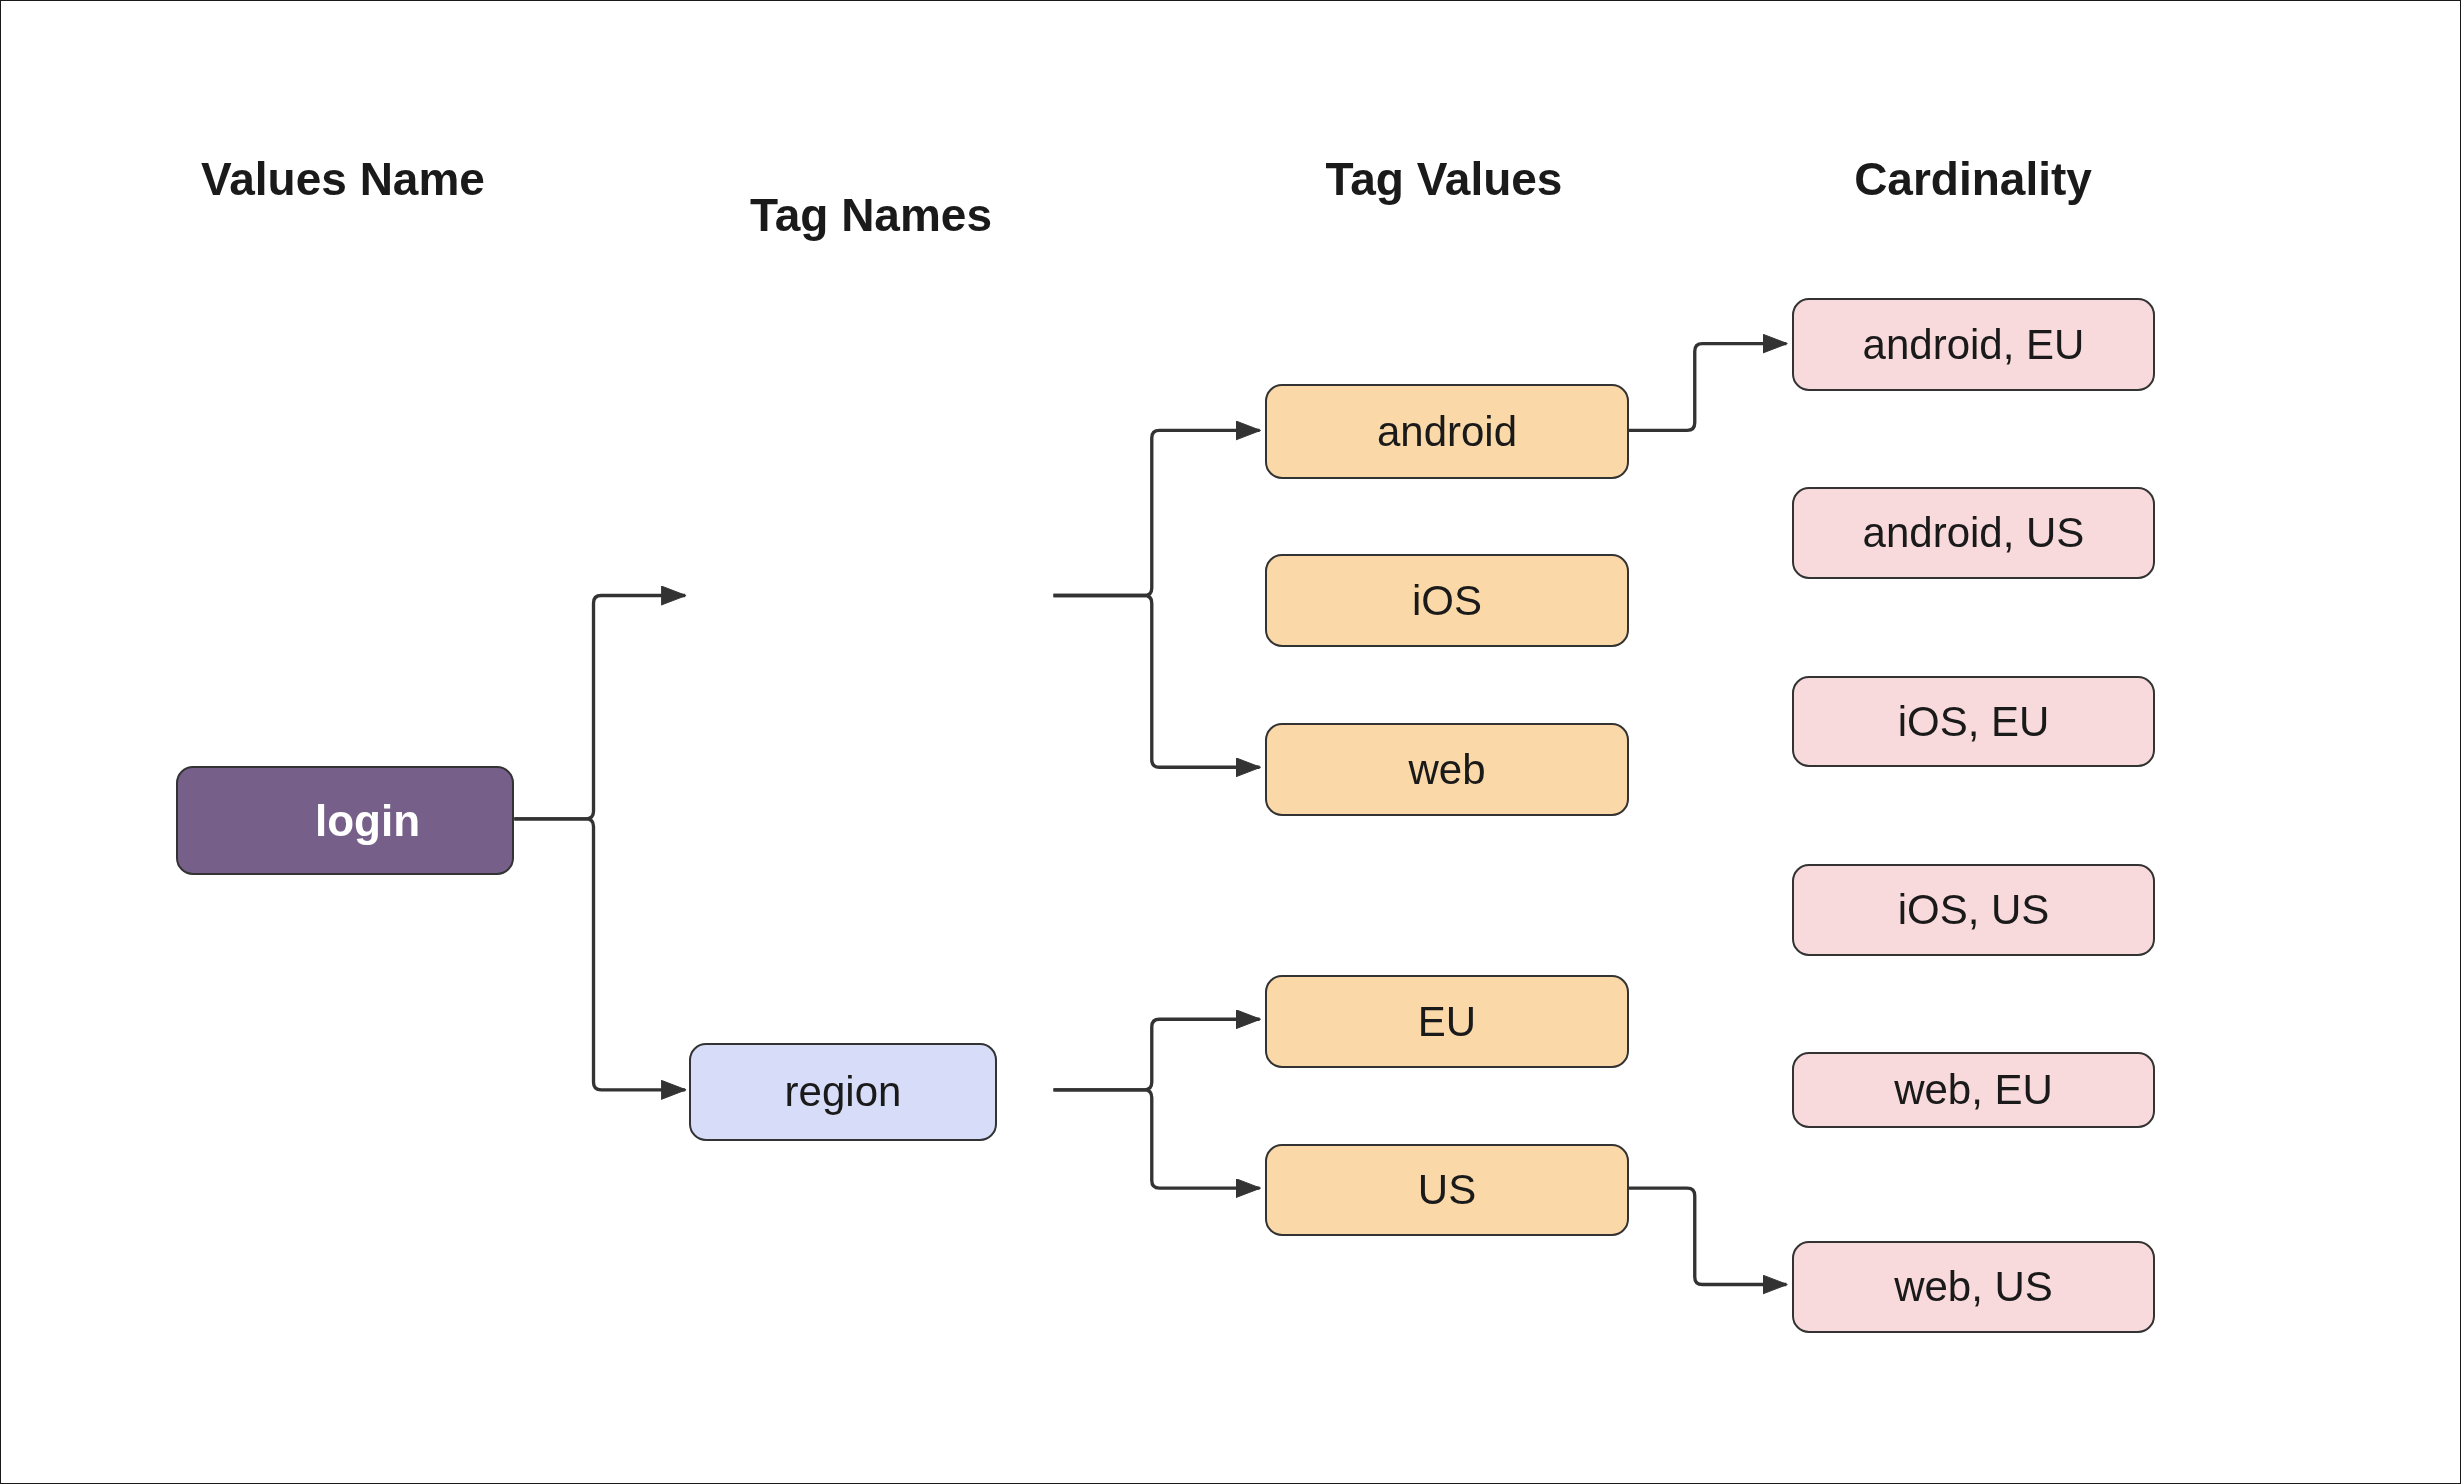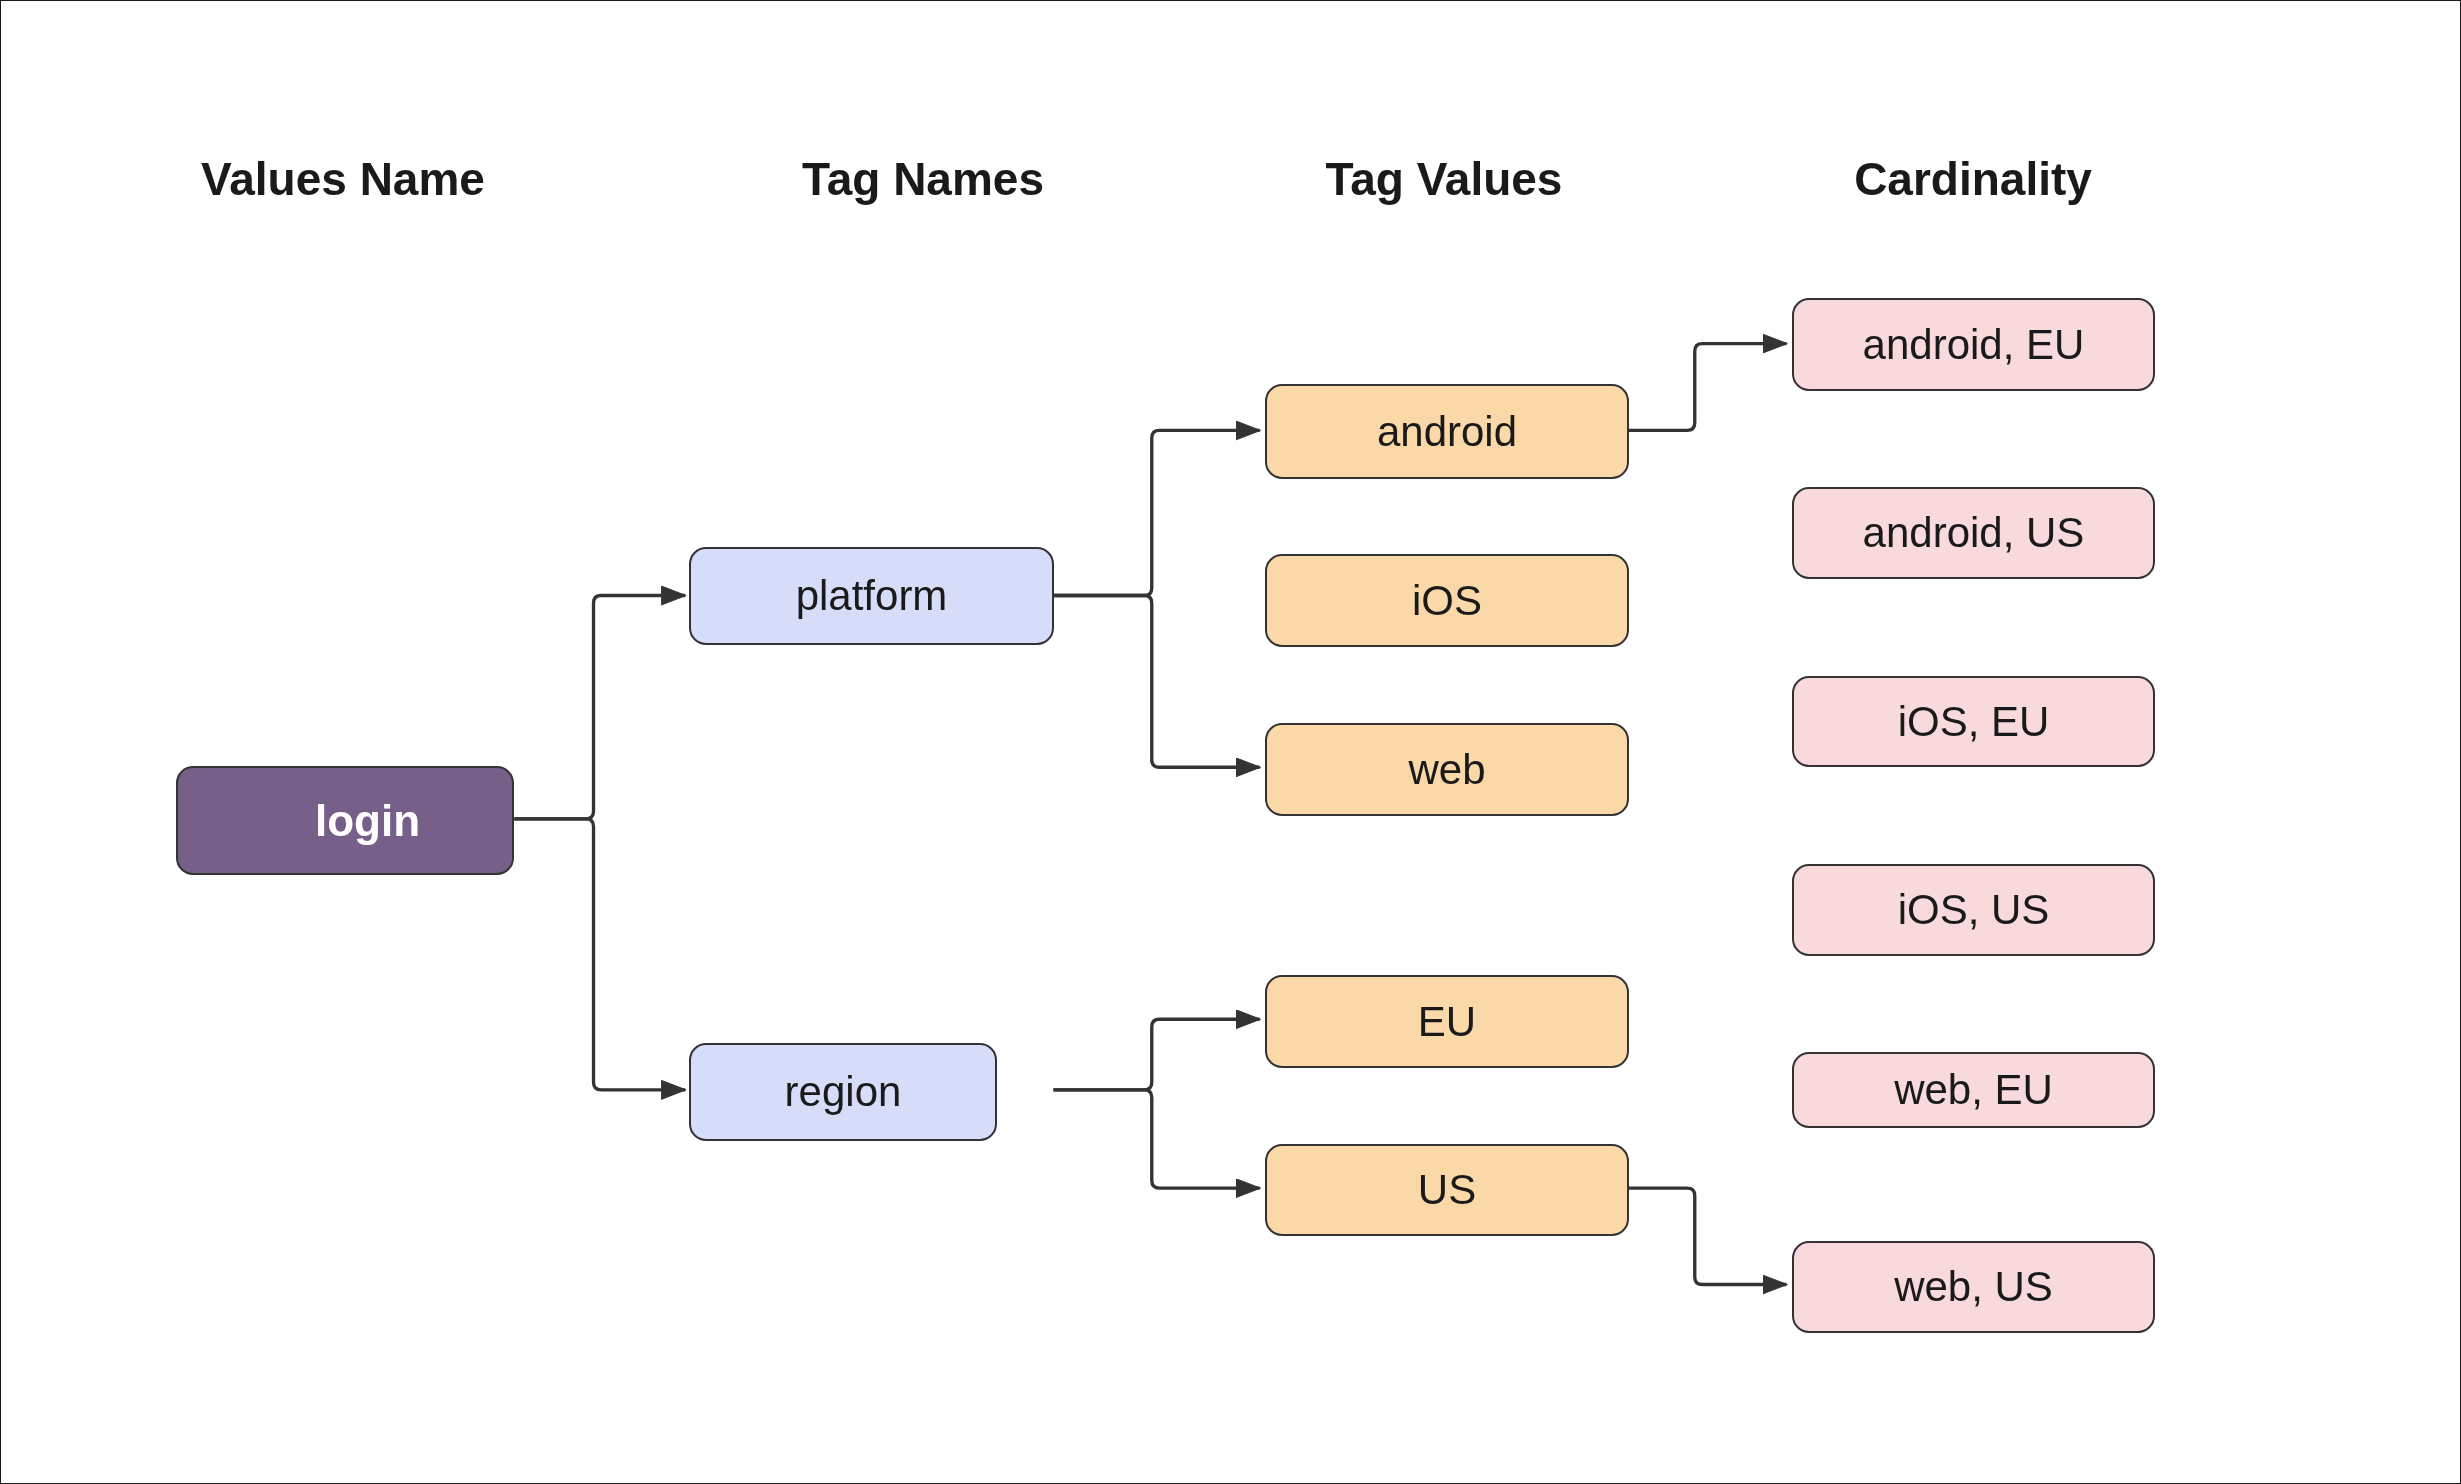--- a/index.html
+++ b/index.html
@@ -42,21 +42,21 @@
   #n-eu       { left:1264px; top:974px; width:364px; height:93px; }
   #n-us       { left:1264px; top:1143px; width:364px; height:92px; }
   #n-android-eu { left:1791px; top:297px;  width:363px; height:93px; }
   #n-android-us { left:1791px; top:486px;  width:363px; height:92px; }
   #n-ios-eu     { left:1791px; top:675px;  width:363px; height:91px; }
   #n-ios-us     { left:1791px; top:863px;  width:363px; height:92px; }
   #n-web-eu     { left:1791px; top:1051px; width:363px; height:76px; }
   #n-web-us     { left:1791px; top:1240px; width:363px; height:92px; }
 
   #h-metric-name { left:342px; }
-  #h-tag-names   { left:922px; }
+  #h-tag-names   { left:870px;margin-top:36px; }
   #h-tag-values  { left:1443px; }
   #h-cardinality { left:1972px; }
 
   .edge-path { fill:none; stroke:var(--edge); stroke-width:3.5px; stroke-linejoin:round; stroke-linecap:butt; }
 </style>
 </head>
 <body>
 
 <div class="canvas">
 
@@ -76,21 +76,20 @@
     <path class="edge-path" marker-end="url(#arrow)" d="M1703 1244 H1766 Q1774 1244 1774 1252 V1337 Q1774 1345 1782 1345 H1870" stroke="#333333"></path>
   </svg>
 
   <div class="col-header" id="h-metric-name">Values Name</div>
   <div class="col-header" id="h-tag-names">Tag Names</div>
   <div class="col-header" id="h-tag-values">Tag Values</div>
   <div class="col-header" id="h-cardinality">Cardinality</div>
 
   <div class="node metric" id="n-login">login</div>
 
-  <div class="node tagname" id="n-platform">platform</div>
   <div class="node tagname" id="n-region">region</div>
 
   <div class="node tagvalue" id="n-android">android</div>
   <div class="node tagvalue" id="n-ios">iOS</div>
   <div class="node tagvalue" id="n-web">web</div>
   <div class="node tagvalue" id="n-eu">EU</div>
   <div class="node tagvalue" id="n-us">US</div>
 
   <div class="node card" id="n-android-eu">android, EU</div>
   <div class="node card" id="n-android-us">android, US</div>

